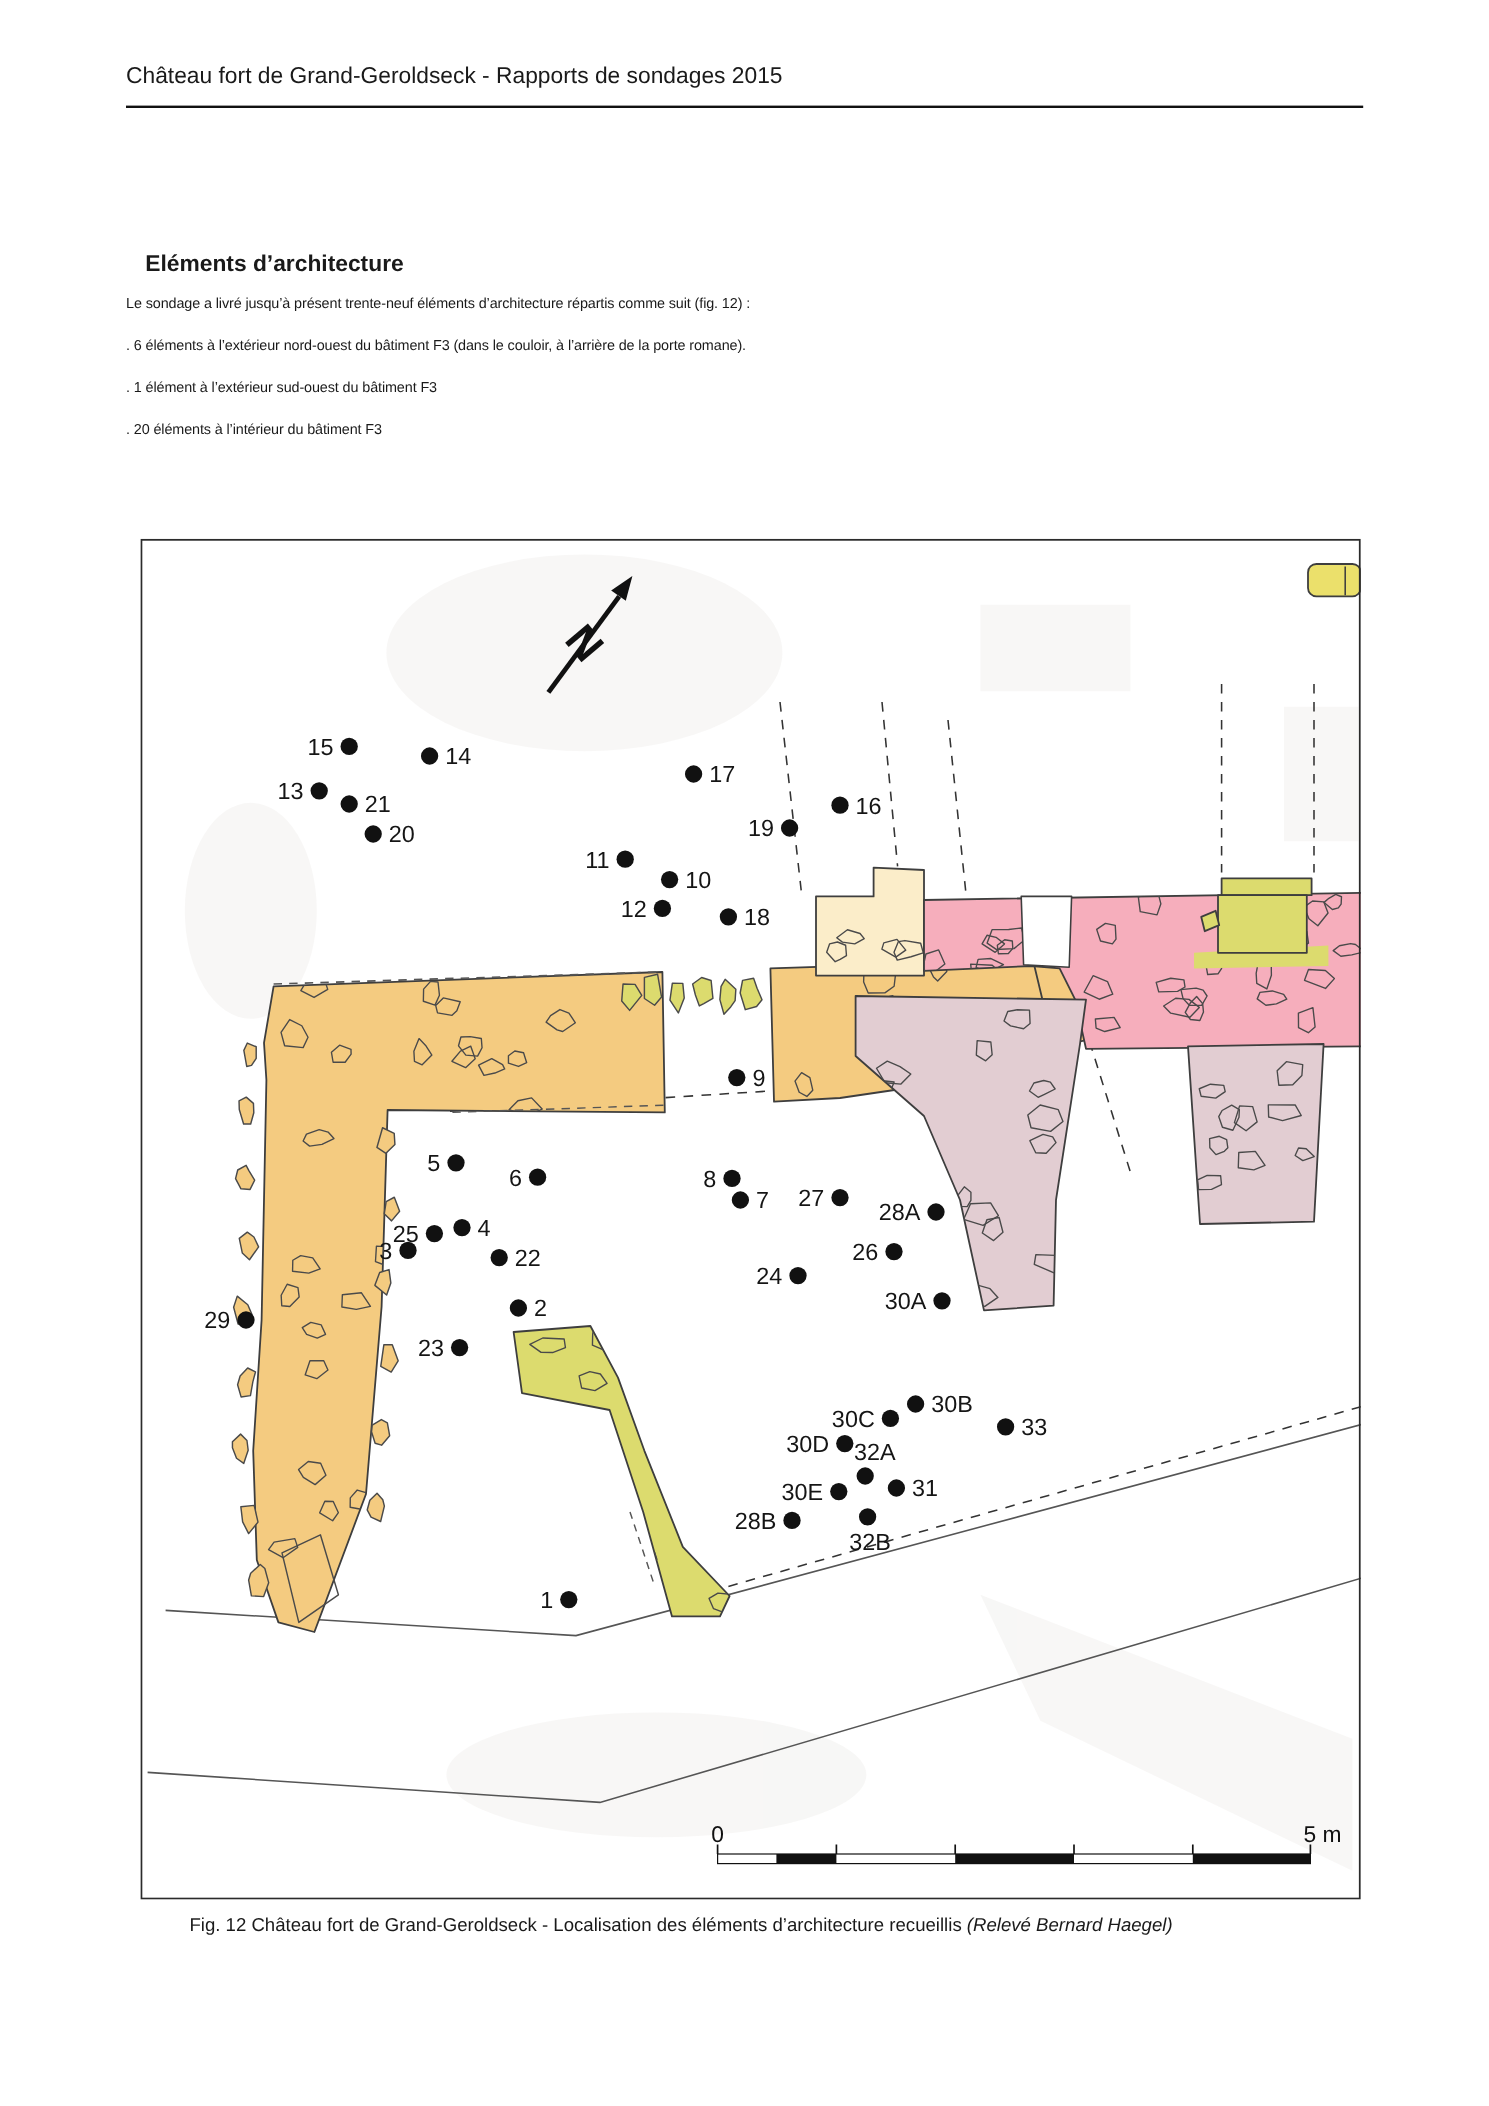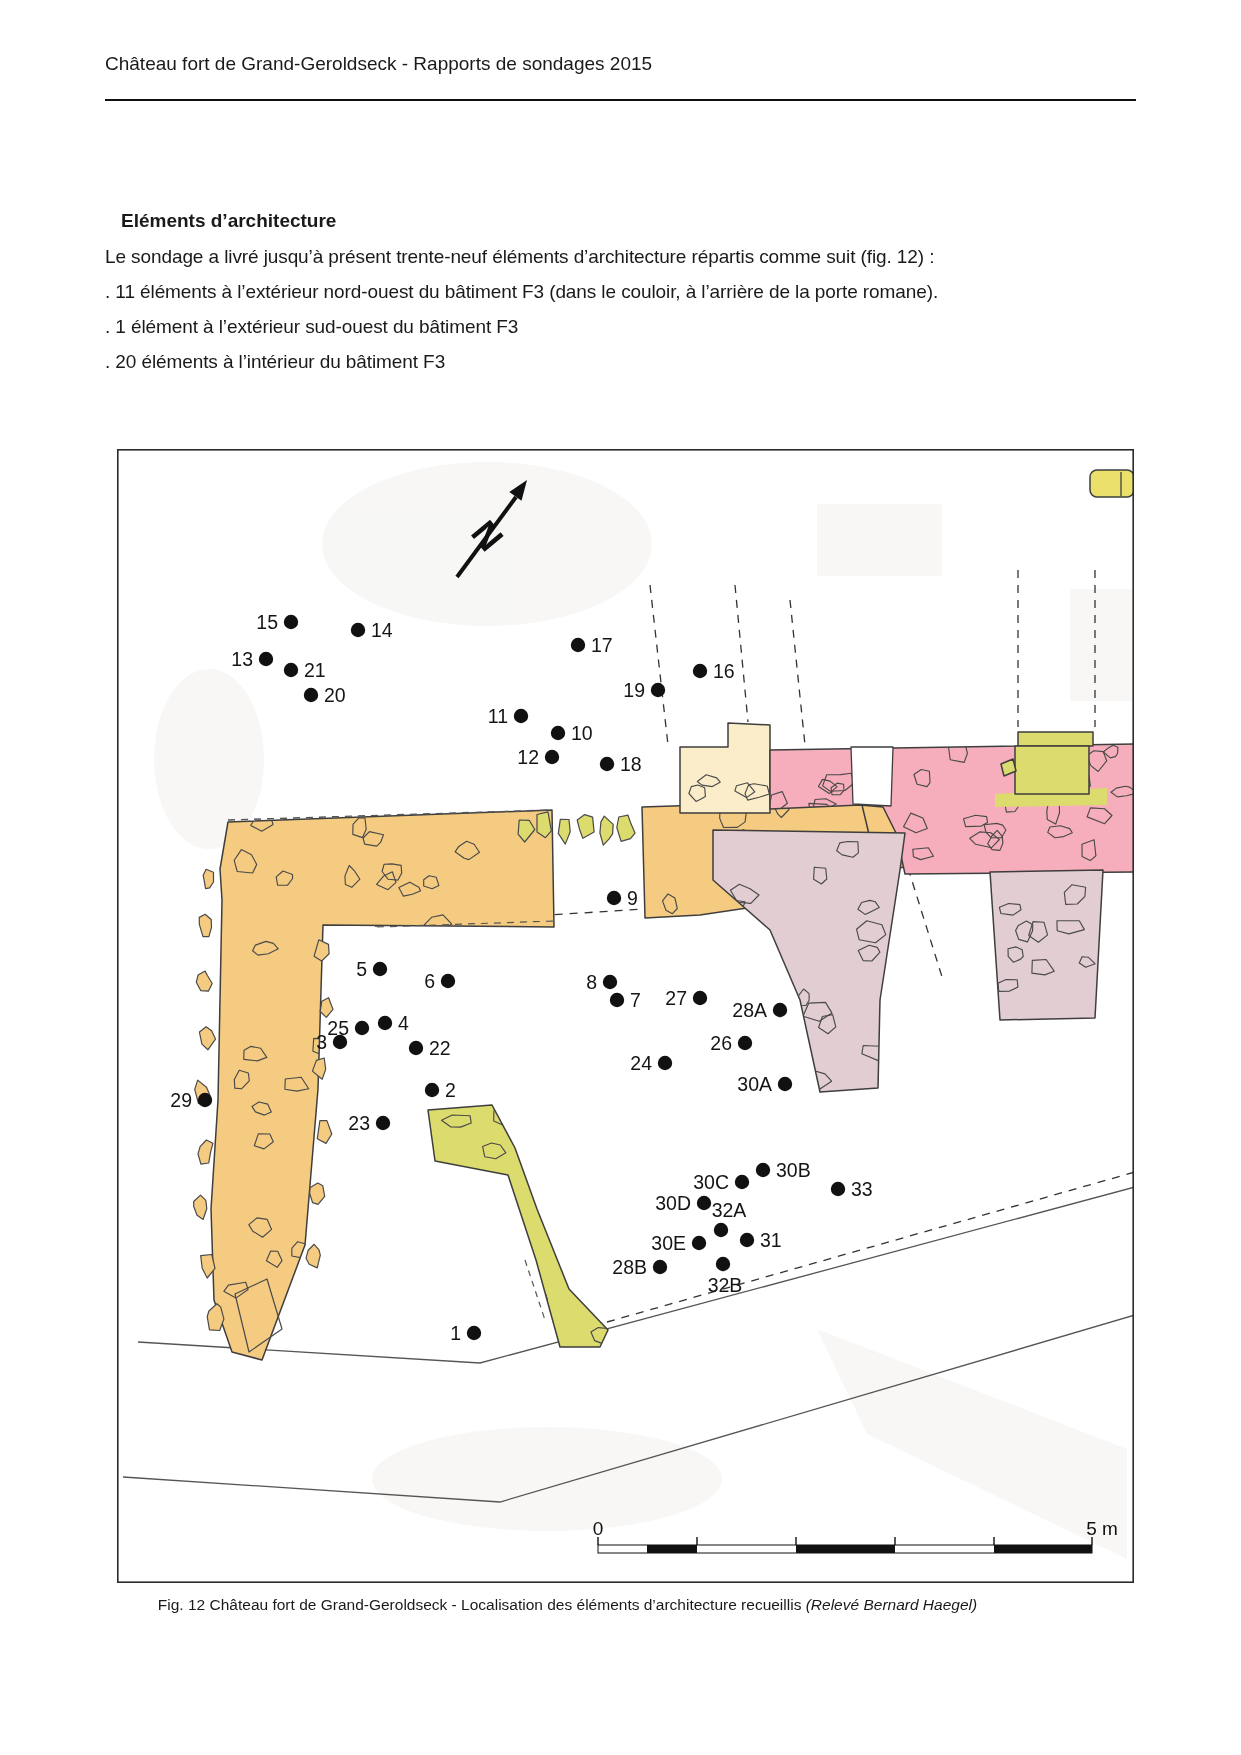--- a/index.html
+++ b/index.html
@@ -1,22 +1,22 @@
 <!DOCTYPE html>
 <html><head>
 <meta charset="utf-8">
 <style>
   html,body{margin:0;padding:0;}
   body{width:1241px;height:1755px;background:#ffffff;position:relative;
        font-family:"Liberation Sans",sans-serif;color:#1a1a1a;}
   .page-header{position:absolute;left:105px;top:50px;width:1031px;
-       font-size:19px;line-height:27px;border-bottom:2px solid #111;padding-bottom:22px;}
+       font-size:19px;line-height:27px;border-bottom:2px solid #111;padding-bottom:11px;}
   .page-header .bold-it{font-weight:bold;font-style:italic;}
   .section-heading{position:absolute;left:105px;top:194px;font-size:19px;font-weight:bold;margin:16px;}
-  .para{position:absolute;left:105px;margin:0;font-size:19px;letter-spacing:-0.1px;white-space:nowrap;}
+  .para{position:absolute;left:105px;margin:0;font-size:12px;letter-spacing:-0.1px;white-space:nowrap;}
   .p-intro{top:246px;}
   .li-0{top:281px;}
   .li-1{top:316px;}
   .li-2{top:351px;}
   .figure-box{position:absolute;left:117px;top:449px;width:1017px;height:1134px;}
   .caption{position:absolute;left:0;top:1596px;width:1135px;text-align:center;font-size:15.5px;}
   .caption i{font-style:italic;}
   svg text{font-family:"Liberation Sans",sans-serif;}
   .ptlabel{font-size:19.5px;fill:#151515;}
   .scalelabel{font-size:19px;fill:#111;}
@@ -26,21 +26,21 @@
 
 <div class="page">
 
   <header class="page-header">
     <div>Château fort de Grand-Geroldseck - Rapports de sondages 2015</div>
   </header>
 
   <h3 class="section-heading">Eléments d’architecture</h3>
 
   <p class="para p-intro">Le sondage a livré jusqu’à présent trente-neuf éléments d’architecture répartis comme suit (fig. 12) :</p>
-  <p class="para li-0">. 11 éléments à l’extérieur nord-ouest du bâtiment F3 (dans le couloir, à l’arrière de la porte romane).</p>
+  <p class="para li-0">. 6 éléments à l’extérieur nord-ouest du bâtiment F3 (dans le couloir, à l’arrière de la porte romane).</p>
   <p class="para li-1">. 1 élément à l’extérieur sud-ouest du bâtiment F3</p>
   <p class="para li-2">. 20 éléments à l’intérieur du bâtiment F3</p>
 
   <div class="figure-box">
     <svg id="plan" width="1017" height="1134" viewBox="0 0 1017 1134">
       <defs>
         <clipPath id="clip-orangeL">
             <use href="#region-orangeL"></use>
           </clipPath>
         <clipPath id="clip-orangeMid">

